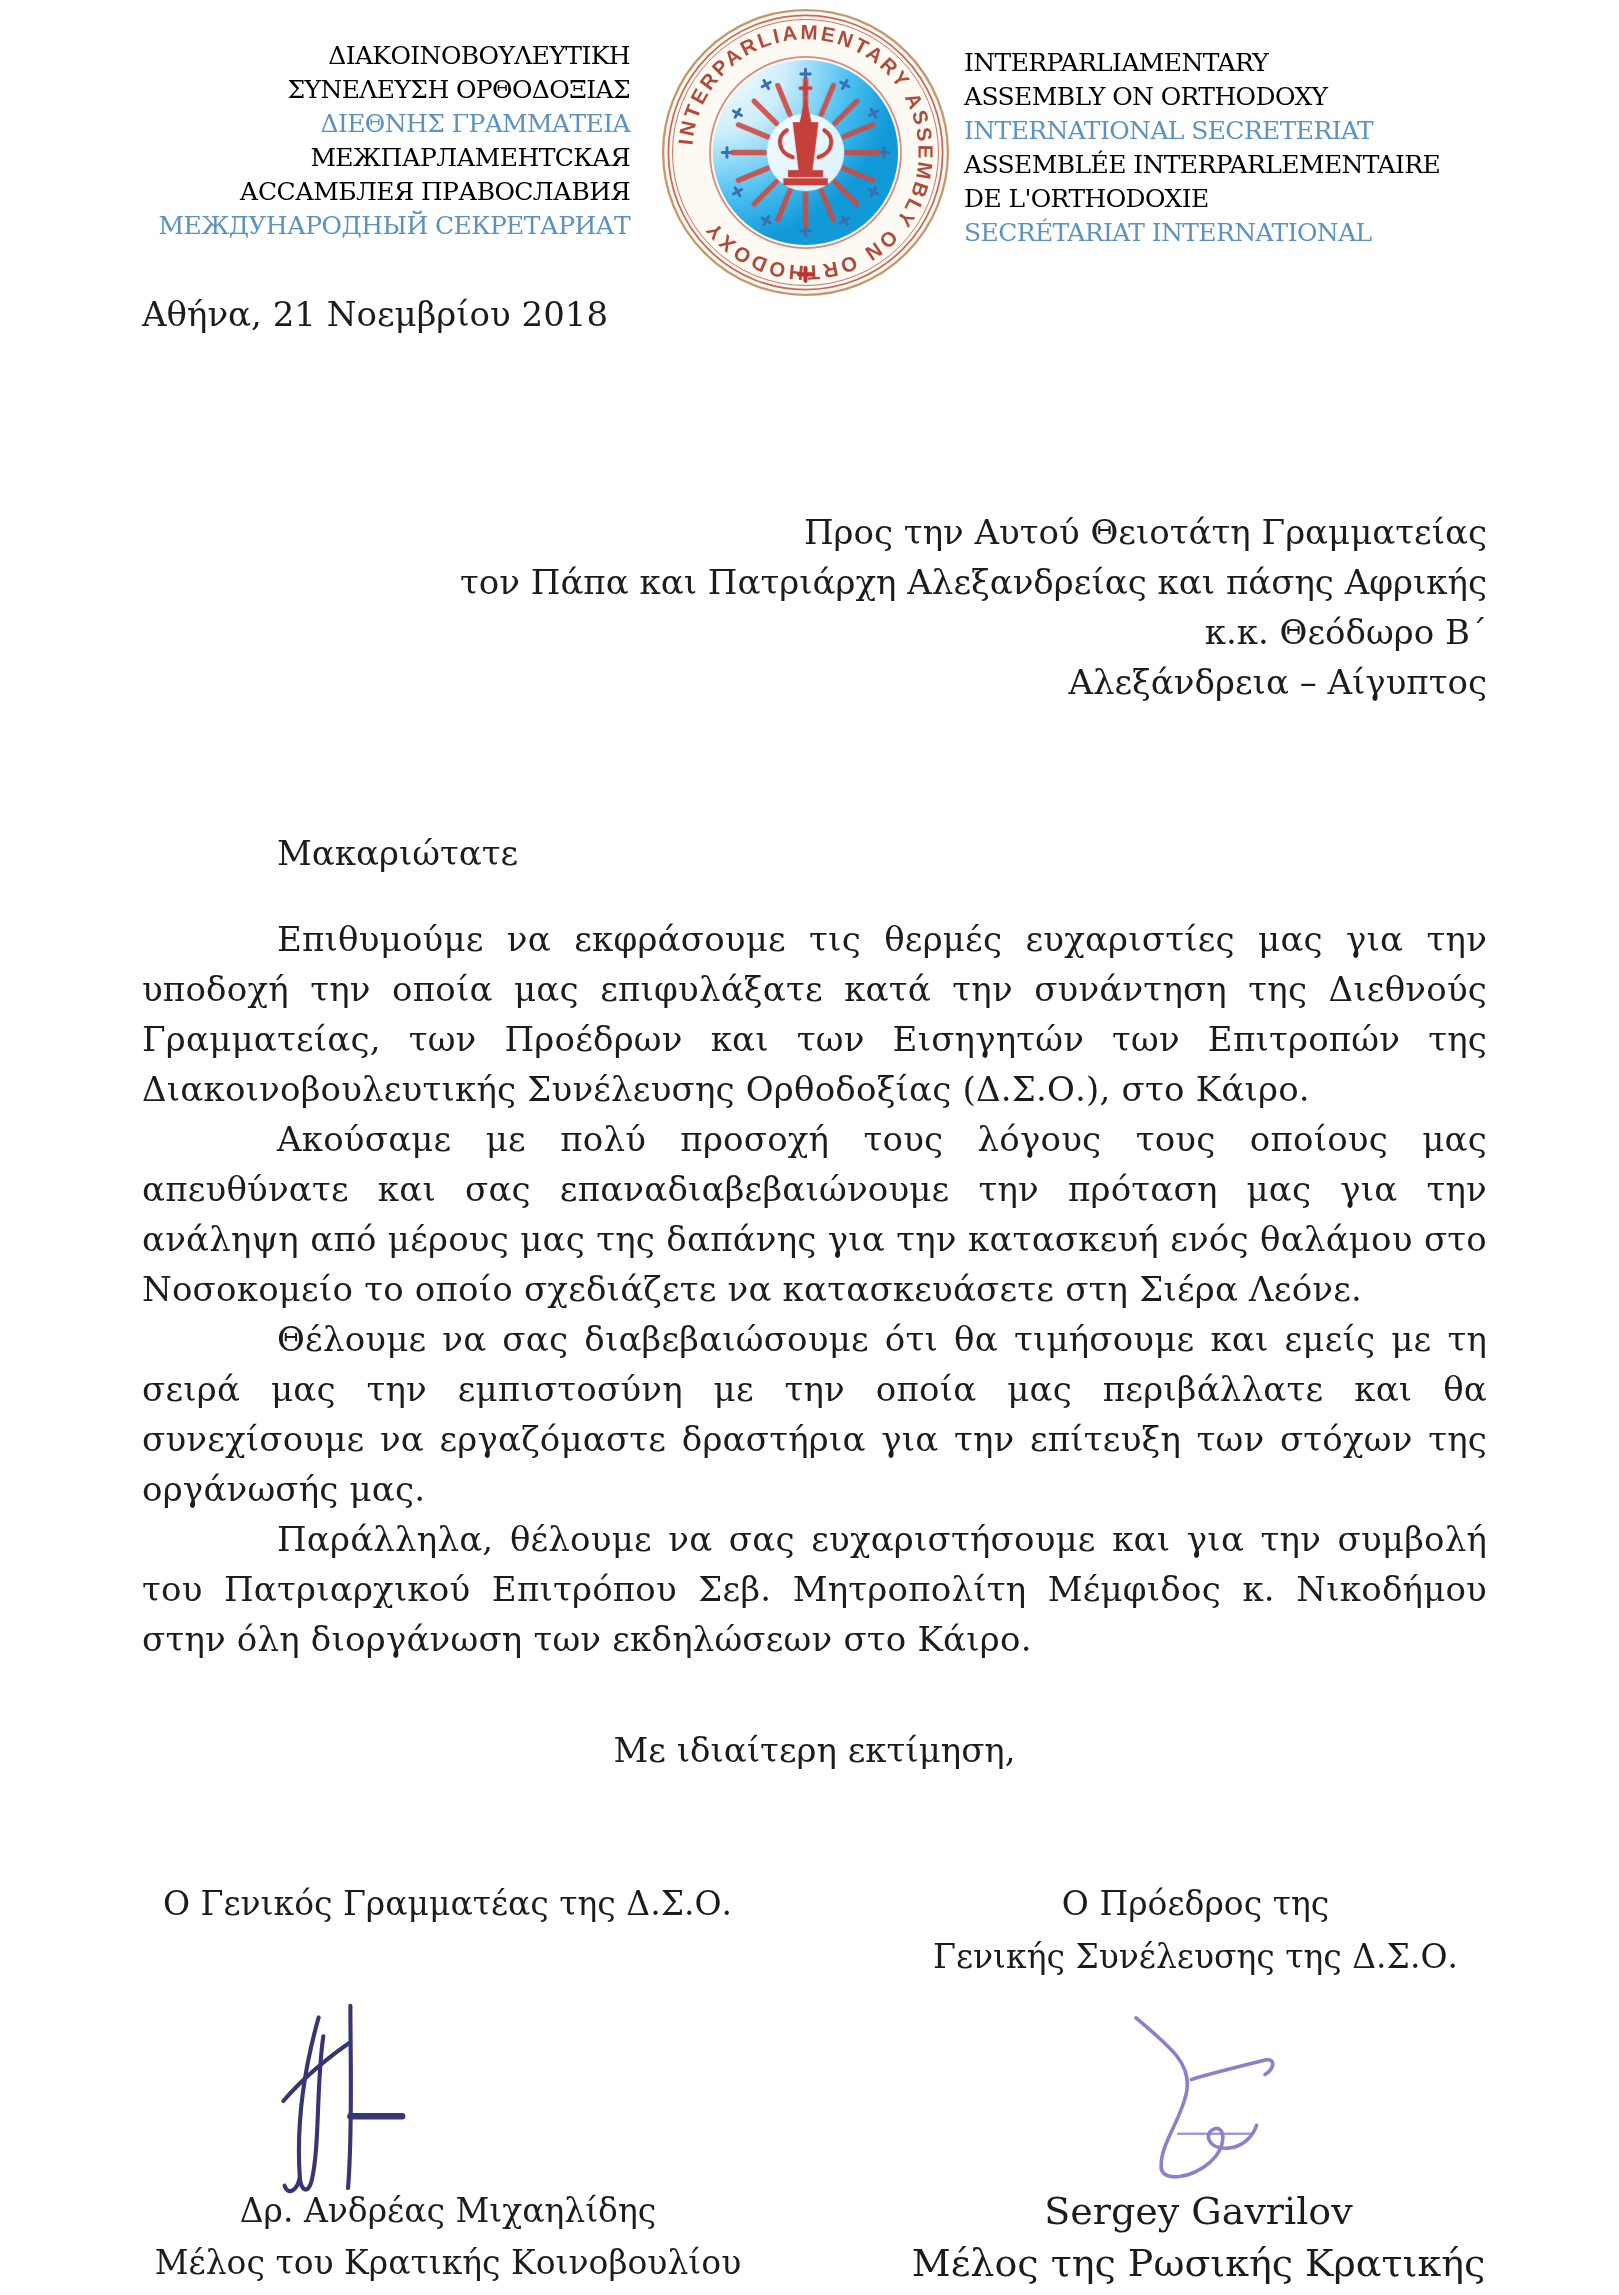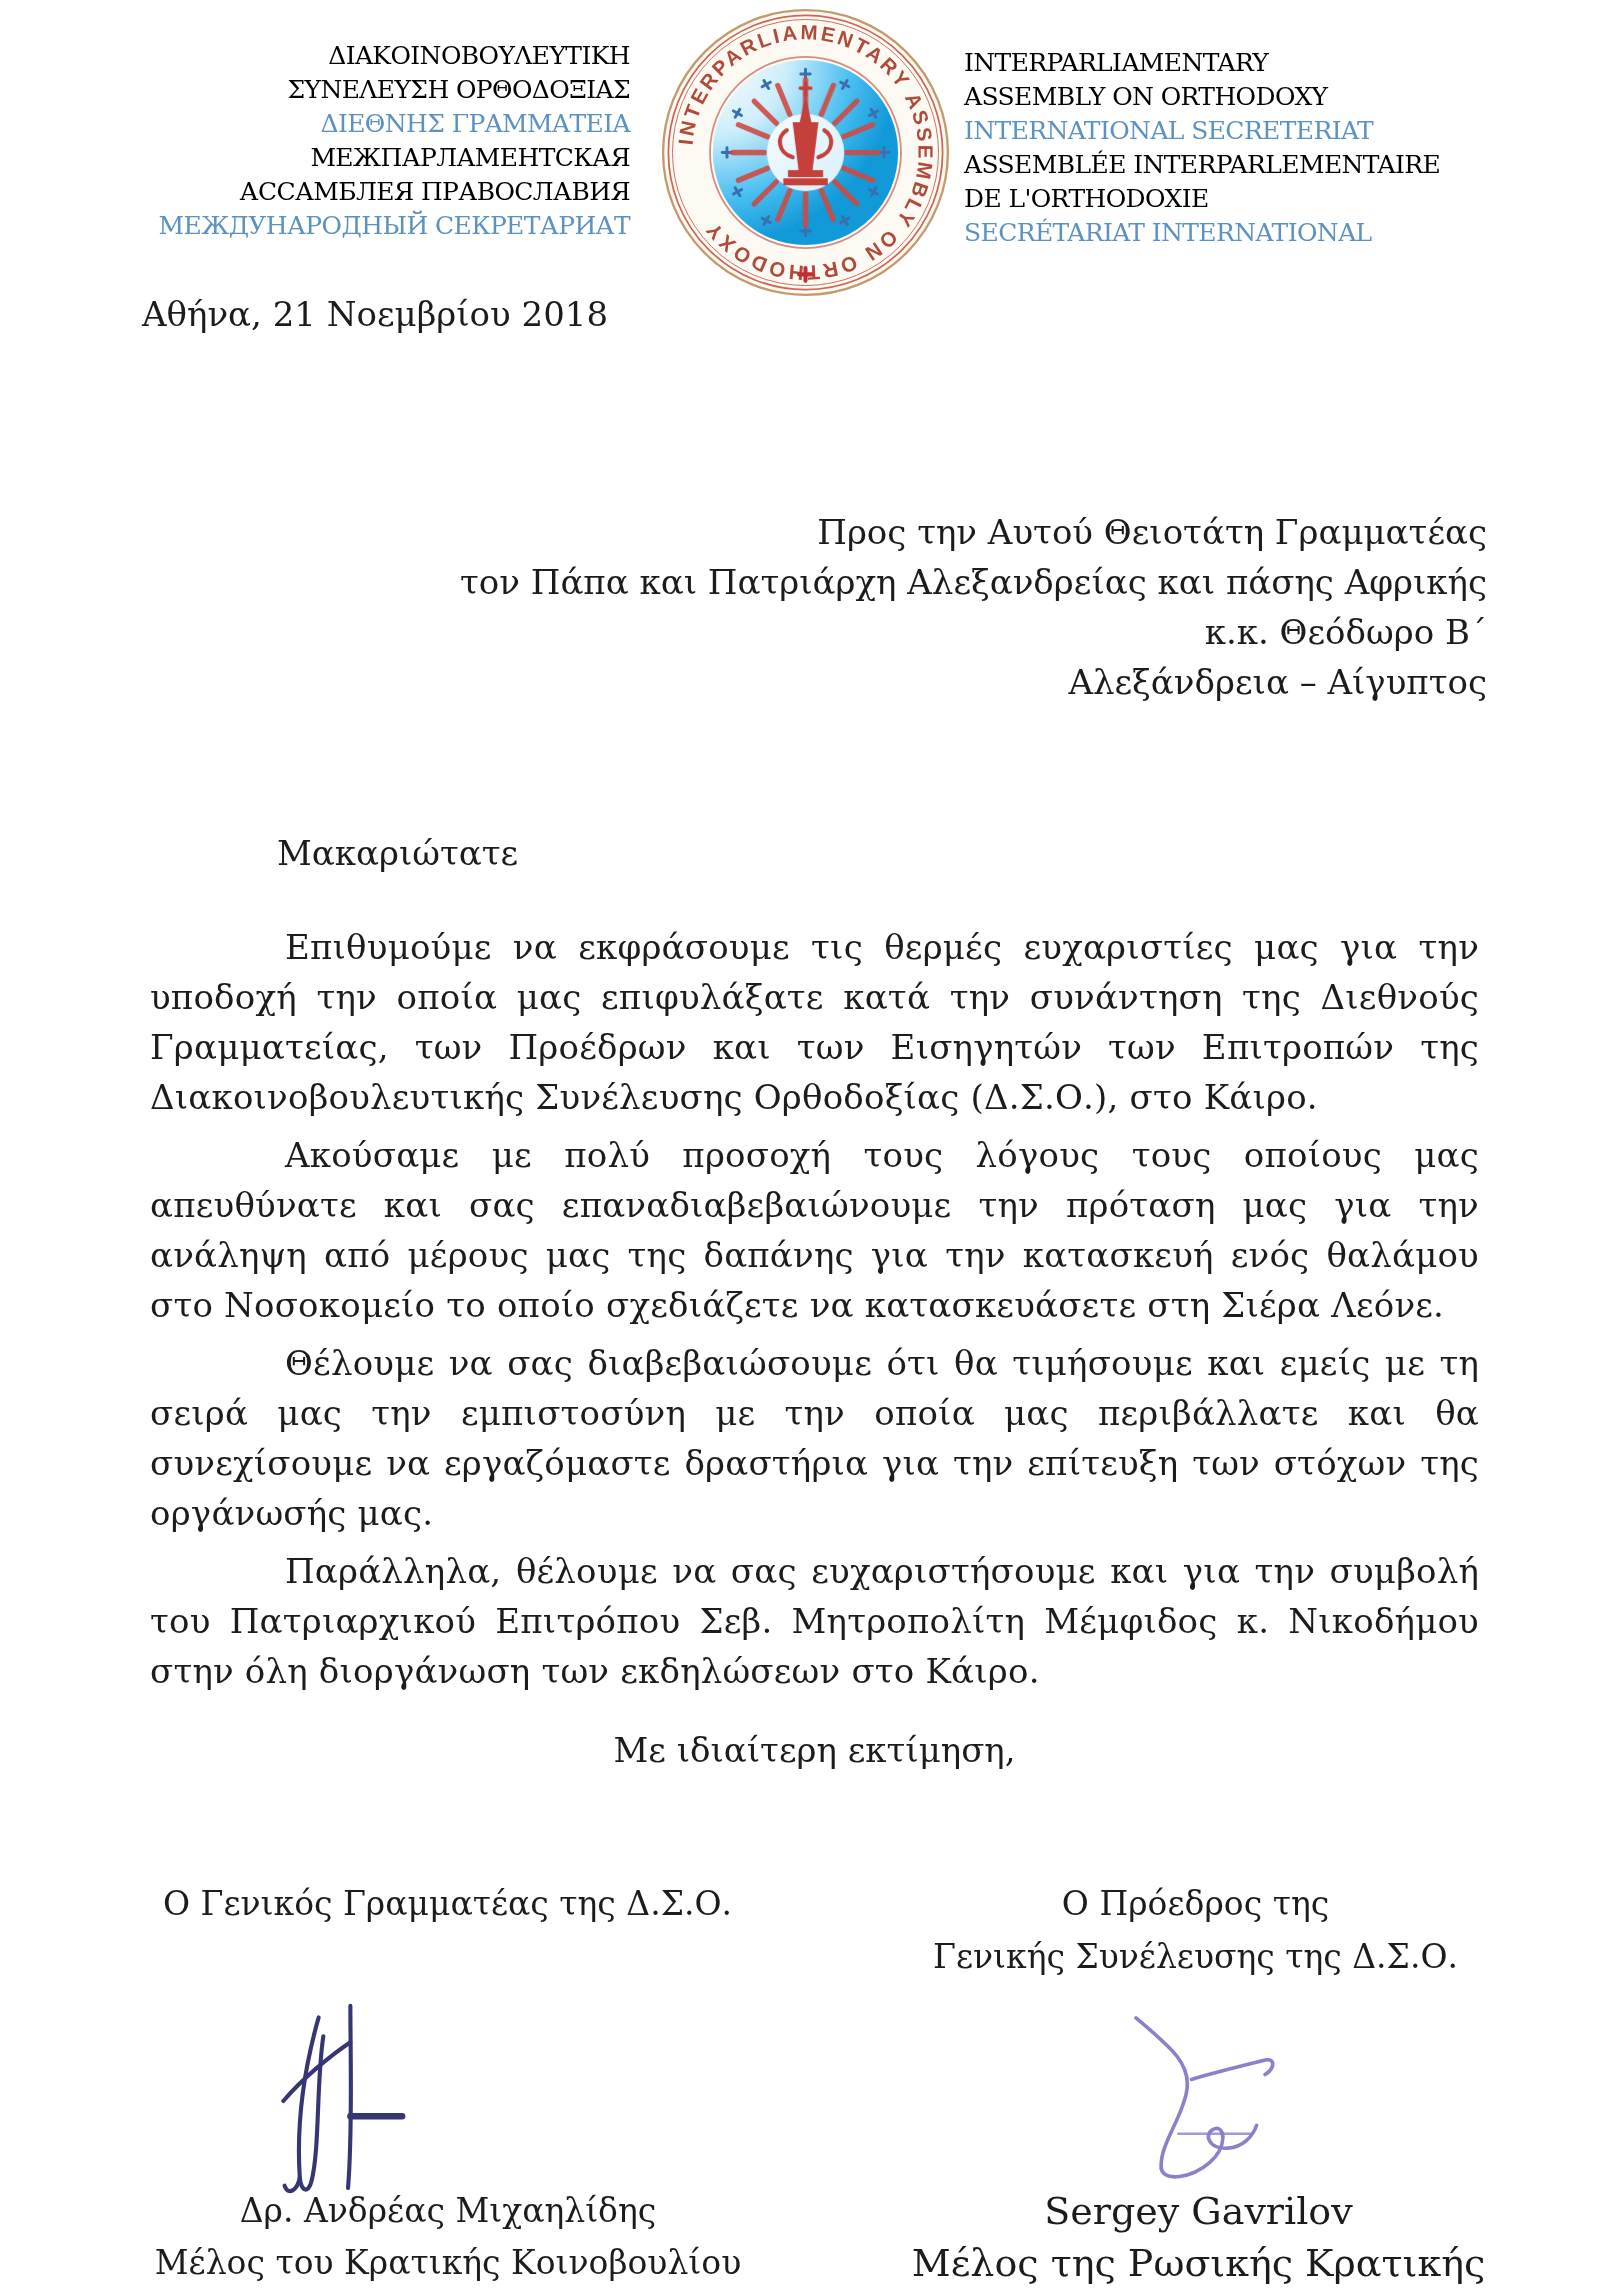--- a/index.html
+++ b/index.html
@@ -28,21 +28,21 @@
     position:absolute;top:294px;left:142px;width:1342px;
     font-size:34px;
   }
   .recipient{
     position:absolute;top:507px;left:142px;width:1345px;
     text-align:right;font-size:34px;line-height:50px;
   }
   .salutation{position:absolute;top:833px;left:277px;font-size:34px;}
   .body-text{position:absolute;top:914px;left:142px;width:1345px;}
   .body-text p{
-    margin:8px;font-size:34px;line-height:50px;
+    margin:0;font-size:34px;line-height:50px;
     text-align:justify;text-indent:135px;letter-spacing:0.2px;
   }
   .closing{
     position:absolute;top:1730px;left:142px;width:1345px;
     text-align:center;font-size:34px;
   }
   .sig-title-left{
     position:absolute;top:1877px;left:91px;width:713px;
     text-align:center;font-size:33px;line-height:53px;
   }
@@ -187,21 +187,21 @@
     <div class="lh-b">ASSEMBLY ON ORTHODOXY</div>
     <div class="lh-r">INTERNATIONAL SECRETERIAT</div>
     <div class="lh-b">ASSEMBLÉE INTERPARLEMENTAIRE</div>
     <div class="lh-b">DE L'ORTHODOXIE</div>
     <div class="lh-r">SECRÉTARIAT INTERNATIONAL</div>
   </div>
 
   <div class="date">Αθήνα, 21 Νοεμβρίου 2018</div>
 
   <div class="recipient">
-    <div>Προς την Αυτού Θειοτάτη Γραμματέας</div>
+    <div>Προς την Αυτού Θειοτάτη Γραμματείας</div>
     <div>τον Πάπα και Πατριάρχη Αλεξανδρείας και πάσης Αφρικής</div>
     <div>κ.κ. Θεόδωρο Β΄</div>
     <div>Αλεξάνδρεια – Αίγυπτος</div>
   </div>
 
   <div class="salutation">Μακαριώτατε</div>
 
   <div class="body-text">
     <p>Επιθυμούμε να εκφράσουμε τις θερμές ευχαριστίες μας για την υποδοχή την οποία μας επιφυλάξατε κατά την συνάντηση της Διεθνούς Γραμματείας, των Προέδρων και των Εισηγητών των Επιτροπών της Διακοινοβουλευτικής Συνέλευσης Ορθοδοξίας (Δ.Σ.Ο.), στο Κάιρο.</p>
     <p>Ακούσαμε με πολύ προσοχή τους λόγους τους οποίους μας απευθύνατε και σας επαναδιαβεβαιώνουμε την πρόταση μας για την ανάληψη από μέρους μας της δαπάνης για την κατασκευή ενός θαλάμου στο Νοσοκομείο το οποίο σχεδιάζετε να κατασκευάσετε στη Σιέρα Λεόνε.</p>

